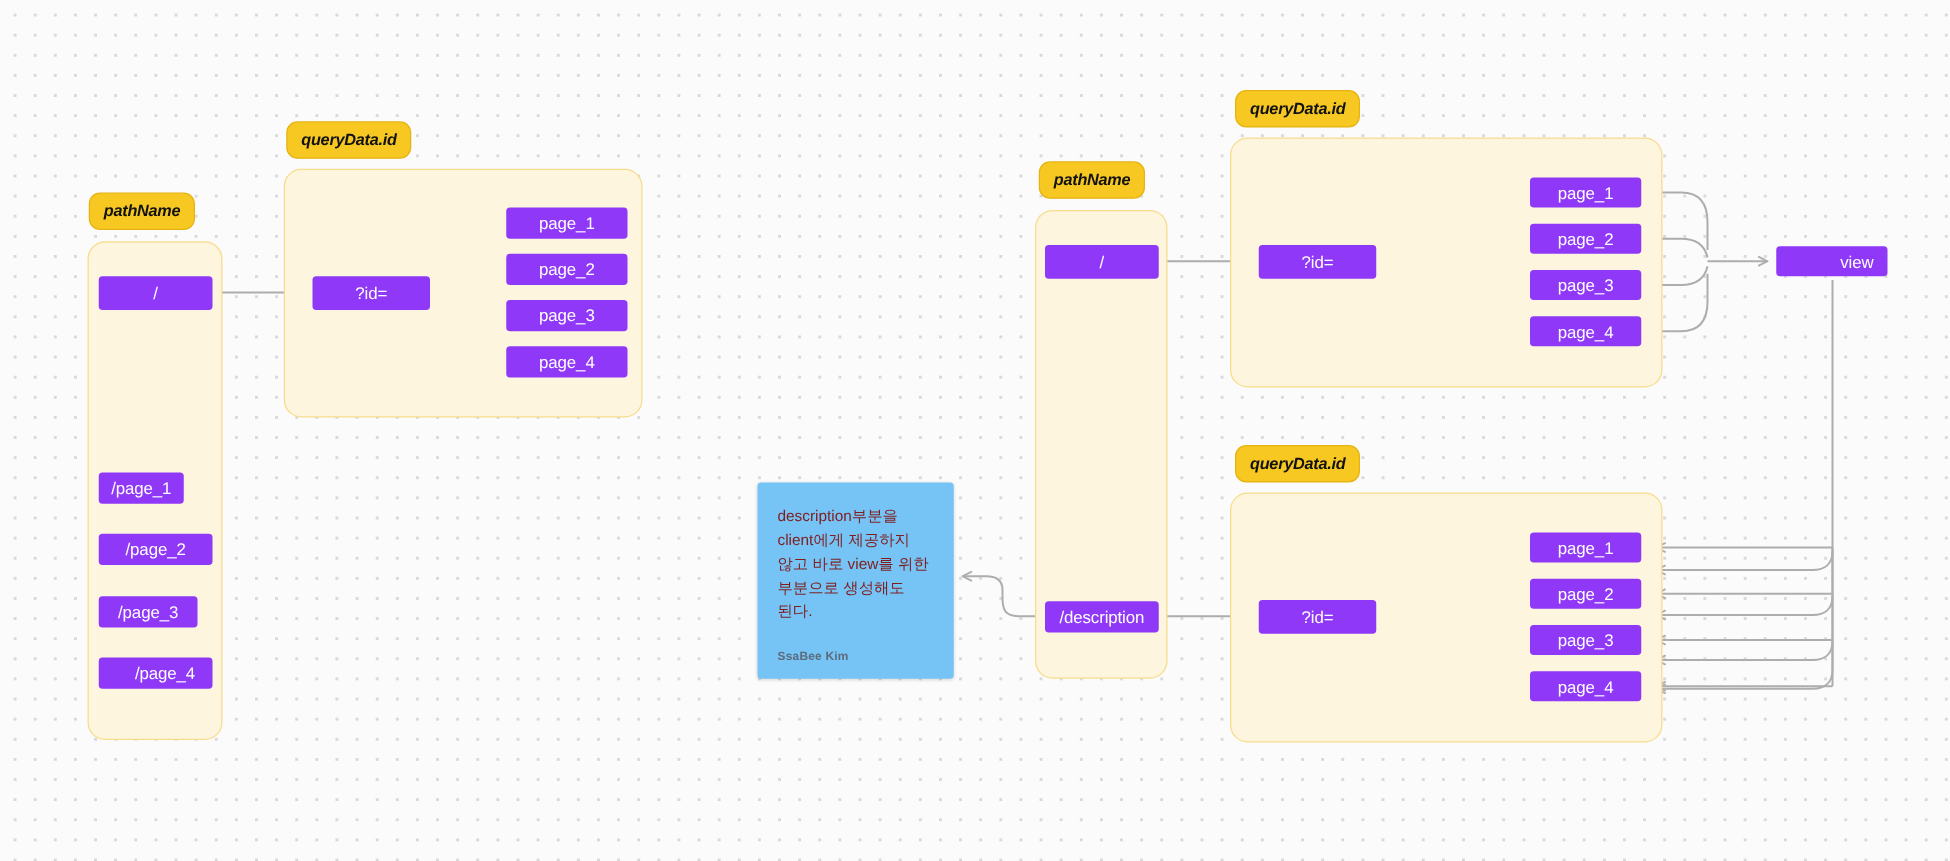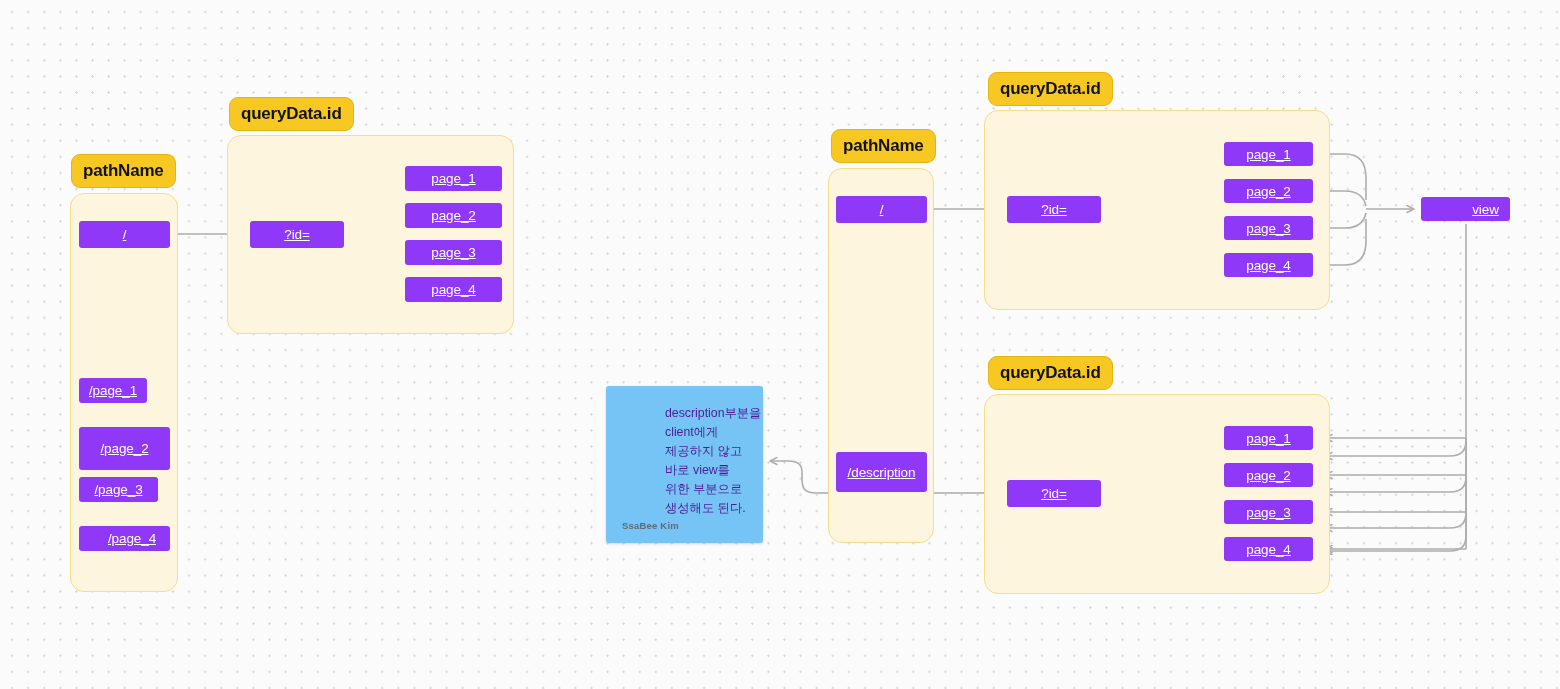--- a/index.html
+++ b/index.html
@@ -26,57 +26,56 @@
     border-radius:14px;
   }
   
   .badge {
     position:absolute;
     background:#f7c722;
     border:1.5px solid #e6b412;
     border-radius:9px;
     color:#121212;
     font-weight:bold;
-    font-size:17px;
+    font-size:13px;
     line-height:1;
     padding:7px 11px 8px 11px;
     white-space:nowrap;
     letter-spacing:-0.2px;
+    font-style:italic;
   }
   
   .node {
     position:absolute;
     background:#9038f7;
     color:#ffffff;
     border-radius:3px;
     font-size:13.5px;
     display:flex;
     align-items:center;
     justify-content:center;
     white-space:nowrap;
     letter-spacing:-0.1px;
-    text-decoration:underline;
   }
   
   .sticky {
     position:absolute;
     background:#76c3f5;
     border-radius:3px;
     box-shadow:0 1px 3px rgba(0,0,0,0.14);
     padding:18px 16px 12px 16px;
     display:flex;
     flex-direction:column;
     justify-content:space-between;
   }
   .sticky-text {
     font-size:12.3px;
     line-height:1.55;
-    color:#4c1d95;
+    color:#7f1d1d;
     word-break:keep-all;
-    margin-left:43px;
   }
   .sticky-author {
     font-size:9.5px;
     color:#5c6b7a;
     letter-spacing:0.2px;
     font-weight:bold;
   }
 </style>
 </head>
 <body>
@@ -143,36 +142,36 @@
     <path d="M1152,493 C1163,493 1160,512 1182,512 L1205,512" fill="none" stroke="#adadad" stroke-width="1.6" marker-end="url(#ah)"></path>
     <path d="M1152,493 C1163,493 1160,549 1182,549 L1205,549" fill="none" stroke="#adadad" stroke-width="1.6" marker-end="url(#ah)"></path>
 
     <path d="M834,493 L816,493 C804,493 802,488 802,478 L802,472 C802,464 797,461 789,461 L770,461" fill="none" stroke="#adadad" stroke-width="1.6" marker-end="url(#ah)"></path>
   </svg>
 
   <div class="badge" style="left:71px; top:154px;">pathName</div>
   <div class="group" style="left:70px; top:193px; width:108px; height:399px;"></div>
   <div class="node" style="left:79px; top:221px; width:91px; height:27px;">/</div>
   <div class="node" style="left:79px; top:378px; width:68px; height:25px;">/page_1</div>
-  <div class="node" style="left:79px; top:427px; width:91px; height:43px;">/page_2</div>
+  <div class="node" style="left:79px; top:427px; width:91px; height:25px;">/page_2</div>
   <div class="node" style="left:79px; top:477px; width:79px; height:25px;">/page_3</div>
   <div class="node" style="left:79px; top:526px; width:91px; height:25px;padding-left:15px;">/page_4</div>
 
   <div class="badge" style="left:229px; top:97px;">queryData.id</div>
   <div class="group" style="left:227px; top:135px; width:287px; height:199px;"></div>
   <div class="node" style="left:250px; top:221px; width:94px; height:27px;">?id=</div>
   <div class="node" style="left:405px; top:166px; width:97px; height:25px;">page_1</div>
   <div class="node" style="left:405px; top:203px; width:97px; height:25px;">page_2</div>
   <div class="node" style="left:405px; top:240px; width:97px; height:25px;">page_3</div>
   <div class="node" style="left:405px; top:277px; width:97px; height:25px;">page_4</div>
 
   <div class="badge" style="left:831px; top:129px;">pathName</div>
   <div class="group" style="left:828px; top:168px; width:106px; height:375px;"></div>
   <div class="node" style="left:836px; top:196px; width:91px; height:27px;">/</div>
-  <div class="node" style="left:836px; top:452px; width:91px; height:40px;">/description</div>
+  <div class="node" style="left:836px; top:481px; width:91px; height:25px;">/description</div>
 
   <div class="badge" style="left:988px; top:72px;">queryData.id</div>
   <div class="group" style="left:984px; top:110px; width:346px; height:200px;"></div>
   <div class="node" style="left:1007px; top:196px; width:94px; height:27px;">?id=</div>
   <div class="node" style="left:1224px; top:142px; width:89px; height:24px;">page_1</div>
   <div class="node" style="left:1224px; top:179px; width:89px; height:24px;">page_2</div>
   <div class="node" style="left:1224px; top:216px; width:89px; height:24px;">page_3</div>
   <div class="node" style="left:1224px; top:253px; width:89px; height:24px;">page_4</div>
 
   <div class="node" style="left:1421px; top:197px; width:89px; height:24px;padding-left:40px;">view</div>

